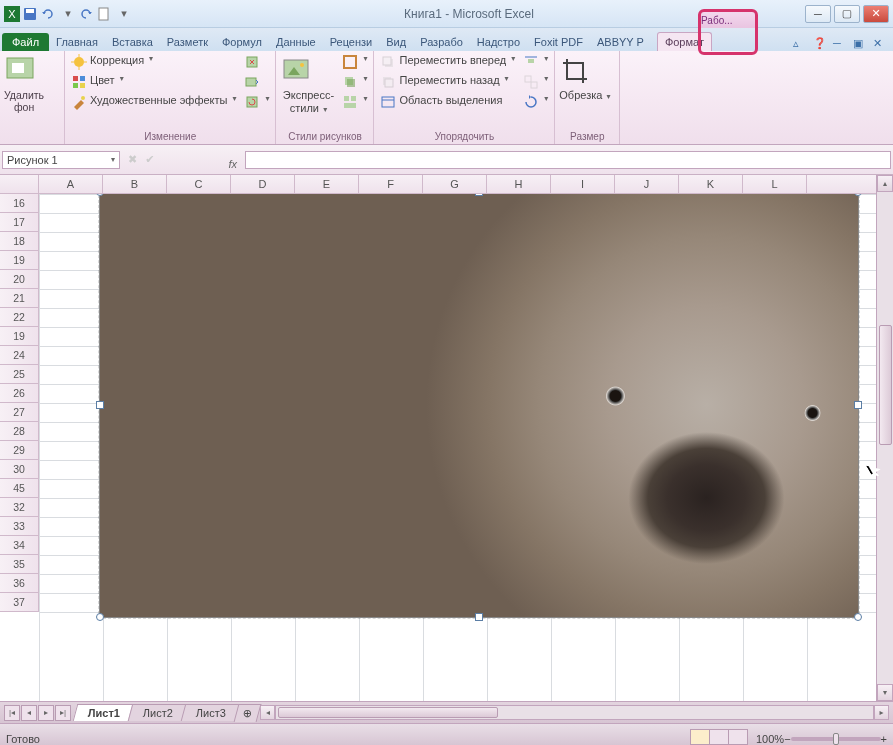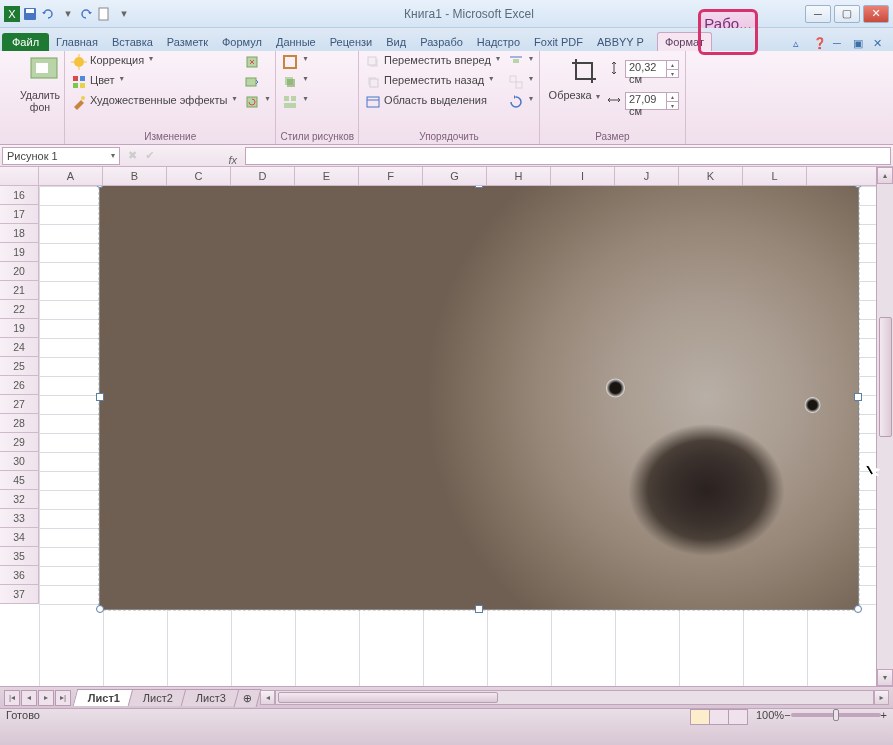--- a/index.html
+++ b/index.html
@@ -6,45 +6,45 @@
 body{background:#fff;}
 .chrome{width:893px;height:745px;margin:0 auto;box-shadow:0 0 0 1px #999,2px 2px 8px rgba(0,0,0,.3);background:#cfe0f1;display:flex;flex-direction:column;}
 .titlebar{height:28px;display:flex;align-items:center;background:linear-gradient(#e8f1fb,#d6e5f5);border-bottom:1px solid #b8cde2;}
 .qat{display:flex;align-items:center;gap:2px;padding:0 4px;}
 .qat .ico{width:16px;height:16px;display:flex;align-items:center;justify-content:center;font-size:11px;}
 .title-text{flex:1;text-align:center;font-size:12px;color:#5a6b7d;}
 .winbtns{display:flex;margin-right:4px;}
 .winbtn{width:26px;height:18px;border:1px solid #9cb3cc;border-radius:2px;margin-left:3px;display:flex;align-items:center;justify-content:center;background:linear-gradient(#f5f9fd,#dde9f5);}
 .winbtn.close{background:linear-gradient(#ec7f73,#c94a3d);color:#fff;}
 .contextual-tab{position:absolute;right:135px;top:9px;height:46px;width:60px;border:3px solid #d6336c;border-radius:6px;background:transparent;pointer-events:none;z-index:100;}
-.ctx-title{position:absolute;right:138px;top:12px;width:54px;text-align:center;font-size:15px;color:#7a2d7a;background:linear-gradient(#f3d8ee,#e9c3e0);border-top-left-radius:3px;border-top-right-radius:3px;padding:3px 0;}
+.ctx-title{position:absolute;right:138px;top:12px;width:54px;text-align:left;font-size:10px;color:#7a2d7a;background:linear-gradient(#f3d8ee,#e9c3e0);border-top-left-radius:3px;border-top-right-radius:3px;padding:3px 0;}
 .tabs{height:23px;display:flex;align-items:flex-end;background:linear-gradient(#dfe9f5,#cfe0f1);padding-left:2px;position:relative;}
 .tab{padding:3px 7px;font-size:11px;color:#3b577a;cursor:pointer;border-top-left-radius:3px;border-top-right-radius:3px;}
 .tab.file{background:#1e7933;color:#fff;padding:3px 10px;}
 .tab.active{background:#f5e6f2;border:1px solid #c9a6c3;border-bottom:none;color:#5a3d5a;}
 .tab-right{margin-left:auto;display:flex;align-items:center;gap:6px;padding-right:6px;}
 .tab-right .ico{width:14px;height:14px;color:#3b6fa7;}
 .ribbon{height:94px;background:linear-gradient(#fbf2f9,#f0dfec);border-bottom:1px solid #c2a5bd;display:flex;}
 .group{display:flex;flex-direction:column;border-right:1px solid #d7bfd2;padding:2px 4px 1px;}
 .group-body{flex:1;display:flex;align-items:flex-start;gap:4px;}
 .group-label{text-align:center;font-size:10px;color:#7d5f78;padding:1px 0;position:relative;}
-.bigbtn{display:flex;flex-direction:column;align-items:flex-end;width:56px;padding-top:2px;gap:2px;cursor:pointer;}
+.bigbtn{display:flex;flex-direction:column;align-items:flex-start;width:56px;padding-top:2px;gap:2px;cursor:pointer;}
 .bigbtn .bi{width:32px;height:32px;}
 .bigbtn .lbl{font-size:10.5px;text-align:center;line-height:1.15;color:#4a3d48;}
 .stk{display:flex;flex-direction:column;gap:2px;}
 .row{display:flex;align-items:flex-start;gap:3px;font-size:11px;color:#4a3d48;cursor:pointer;padding:1px 2px;}
 .row .si{width:16px;height:16px;flex-shrink:0;}
 .dd{font-size:8px;color:#666;margin-left:2px;}
 .size-input{width:54px;height:18px;border:1px solid #c2a5bd;background:#fff;font-size:10.5px;padding:0 14px 0 3px;position:relative;}
 .spin{position:absolute;right:0;top:0;width:12px;height:100%;display:flex;flex-direction:column;}
 .spin div{flex:1;border-left:1px solid #c2a5bd;font-size:6px;text-align:center;line-height:8px;color:#666;}
 .spin div:first-child{border-bottom:1px solid #c2a5bd;}
 .disabled{color:#b8a0b3 !important;}
 .disabled .si{opacity:.35;}
-.fxbar{height:22px;display:flex;align-items:center;background:linear-gradient(#f7f0f5,#efe2ec);border-bottom:1px solid #c9b0c4;padding:0 2px;}
+.fxbar{height:30px;display:flex;align-items:center;background:linear-gradient(#f7f0f5,#efe2ec);border-bottom:1px solid #c9b0c4;padding:0 2px;}
 .namebox{width:118px;height:18px;border:1px solid #c2a5bd;background:#fff;padding:0 4px;font-size:11px;display:flex;align-items:center;justify-content:space-between;}
 .fxlabel{margin:8px 8px 0 70px;font-style:italic;color:#666;}
 .fxbox{flex:1;height:18px;border:1px solid #c2a5bd;background:#fff;}
 .grid-area{position:relative;flex:1;display:flex;background:#fff;overflow:hidden;}
 .grid-main{flex:1;display:flex;flex-direction:column;overflow:hidden;}
 .colhdrs{height:19px;display:flex;background:linear-gradient(#f7f0f5,#efe2ec);border-bottom:1px solid #d0b9cb;}
 .selall{width:39px;border-right:1px solid #d0b9cb;}
 .colhdr{flex:0 0 64px;border-right:1px solid #d0b9cb;text-align:center;font-size:11px;color:#555;line-height:19px;}
 .rows{flex:1;position:relative;overflow:hidden;}
 .rowhdrs{position:absolute;left:0;top:0;width:39px;background:linear-gradient(90deg,#f7f0f5,#efe2ec);}
@@ -79,21 +79,21 @@
 .navbtns{display:flex;padding:0 4px;gap:1px;}
 .navbtn{width:16px;height:16px;border:1px solid #b99cb3;background:#efe2ec;font-size:8px;text-align:center;line-height:14px;color:#666;}
 .sheettab{padding:2px 12px;font-size:11px;background:#fff;border:1px solid #b99cb3;border-bottom:none;border-top-left-radius:0;border-top-right-radius:0;transform:skewX(-15deg);margin-right:-3px;}
 .sheettab span{display:inline-block;transform:skewX(15deg);}
 .sheettab.active{background:#fff;font-weight:bold;}
 .sheettab.inactive{background:#e3d4df;color:#666;}
 .hs-area{flex:1;display:flex;align-items:center;padding:0 4px;}
 .hscroll{flex:1;height:15px;background:#e9e0e7;border:1px solid #c2a5bd;position:relative;}
 .hsbtn{width:15px;height:15px;background:linear-gradient(#f7f0f5,#e3d4df);border:1px solid #c2a5bd;font-size:8px;text-align:center;line-height:13px;color:#666;}
 .hsthumb{position:absolute;top:1px;height:11px;background:linear-gradient(#f3e9f0,#dccad7);border:1px solid #b99cb3;border-radius:2px;}
-.statusbar{height:37px;display:flex;align-items:flex-start;background:linear-gradient(#e9dfe7,#d7c5d3);border-top:1px solid #c2a5bd;padding:0 6px;font-size:11px;color:#555;}
+.statusbar{height:22px;display:flex;align-items:flex-end;background:linear-gradient(#e9dfe7,#d7c5d3);border-top:1px solid #c2a5bd;padding:0 6px;font-size:11px;color:#555;}
 .viewbtns{margin-left:auto;display:flex;gap:0;}
 .viewbtn{width:20px;height:16px;border:1px solid #b99cb3;background:#efe2ec;margin-left:-1px;}
 .viewbtn.active{background:#fceecb;}
 .zoom{display:flex;align-items:center;margin-left:8px;font-size:11px;}
 .zslider{width:90px;height:4px;background:#c2a5bd;position:relative;border-radius:2px;}
 .zknob{position:absolute;left:50%;top:-4px;margin-left:-3px;width:6px;height:12px;background:#efe2ec;border:1px solid #888;border-radius:2px;}
 .cursor{position:absolute;right:24px;top:462px;font-size:16px;color:#000;pointer-events:none;z-index:200;}
 .cursor::before{content:"";position:absolute;left:0;top:0;border-left:2px solid #000;border-top:2px solid #000;width:9px;height:13px;transform:rotate(-30deg);background:#fff;clip-path:polygon(0 0,100% 70%,45% 70%,60% 100%,40% 100%,30% 68%,0 68%);}
 </style>
 </head>
@@ -240,20 +240,28 @@
               </svg>
               <span class="dd">▾</span>
             </span>
         </div>
       </div>
       <div class="group-label">Изменение</div>
     </div>
 
     <div class="group">
       <div class="group-body">
+        <div class="bigbtn">
+          <svg class="bi" viewBox="0 0 32 32">
+              <rect x="4" y="5" width="24" height="18" fill="#b8d4a8" stroke="#888"></rect>
+              <polygon points="8,20 14,12 20,20" fill="#7aa55e"></polygon>
+              <circle cx="22" cy="10" r="2" fill="#f5c23e"></circle>
+            </svg>
+          <div class="lbl"><span>Экспресс-стили</span><span class="dd"> ▾</span></div>
+        </div>
         <div class="stk">
           <span class="row">
               <svg class="si" viewBox="0 0 16 16">
                 <rect x="2" y="2" width="12" height="12" fill="none" stroke="#c9853d" stroke-width="2"></rect>
               </svg>
               <span class="dd">▾</span>
             </span>
           <span class="row">
               <svg class="si" viewBox="0 0 16 16">
                 <rect x="3" y="3" width="8" height="8" fill="#b8d4a8"></rect>
@@ -328,40 +336,20 @@
       <div class="group-label">Упорядочить</div>
     </div>
 
     <div class="group">
       <div class="group-body">
         <div class="bigbtn">
           <svg class="bi" viewBox="0 0 32 32">
               <path d="M8 4v20h20M4 8h20v20" stroke="#444" stroke-width="2" fill="none"></path>
             </svg>
           <div class="lbl"><span>Обрезка</span><span class="dd"> ▾</span></div>
-        </div>
-        <div class="stk" style="gap:12px;padding-top:6px;">
-          <div class="row">
-            <svg class="si" viewBox="0 0 16 16">
-                <path d="M8 2v12M6 4l2-2 2 2M6 12l2 2 2-2" stroke="#444" fill="none"></path>
-              </svg>
-            <div class="size-input"><span>20,32 см</span><div class="spin">
-                  <div>▴</div>
-                  <div>▾</div>
-                </div></div>
-          </div>
-          <div class="row">
-            <svg class="si" viewBox="0 0 16 16">
-                <path d="M2 8h12M4 6l-2 2 2 2M12 6l2 2-2 2" stroke="#444" fill="none"></path>
-              </svg>
-            <div class="size-input"><span>27,09 см</span><div class="spin">
-                  <div>▴</div>
-                  <div>▾</div>
-                </div></div>
-          </div>
         </div>
       </div>
       <div class="group-label">Размер</div>
     </div>
   </div>
 
   <div class="fxbar">
     <div class="namebox">
         <span>Рисунок 1</span>
         <span class="dd">▾</span>

